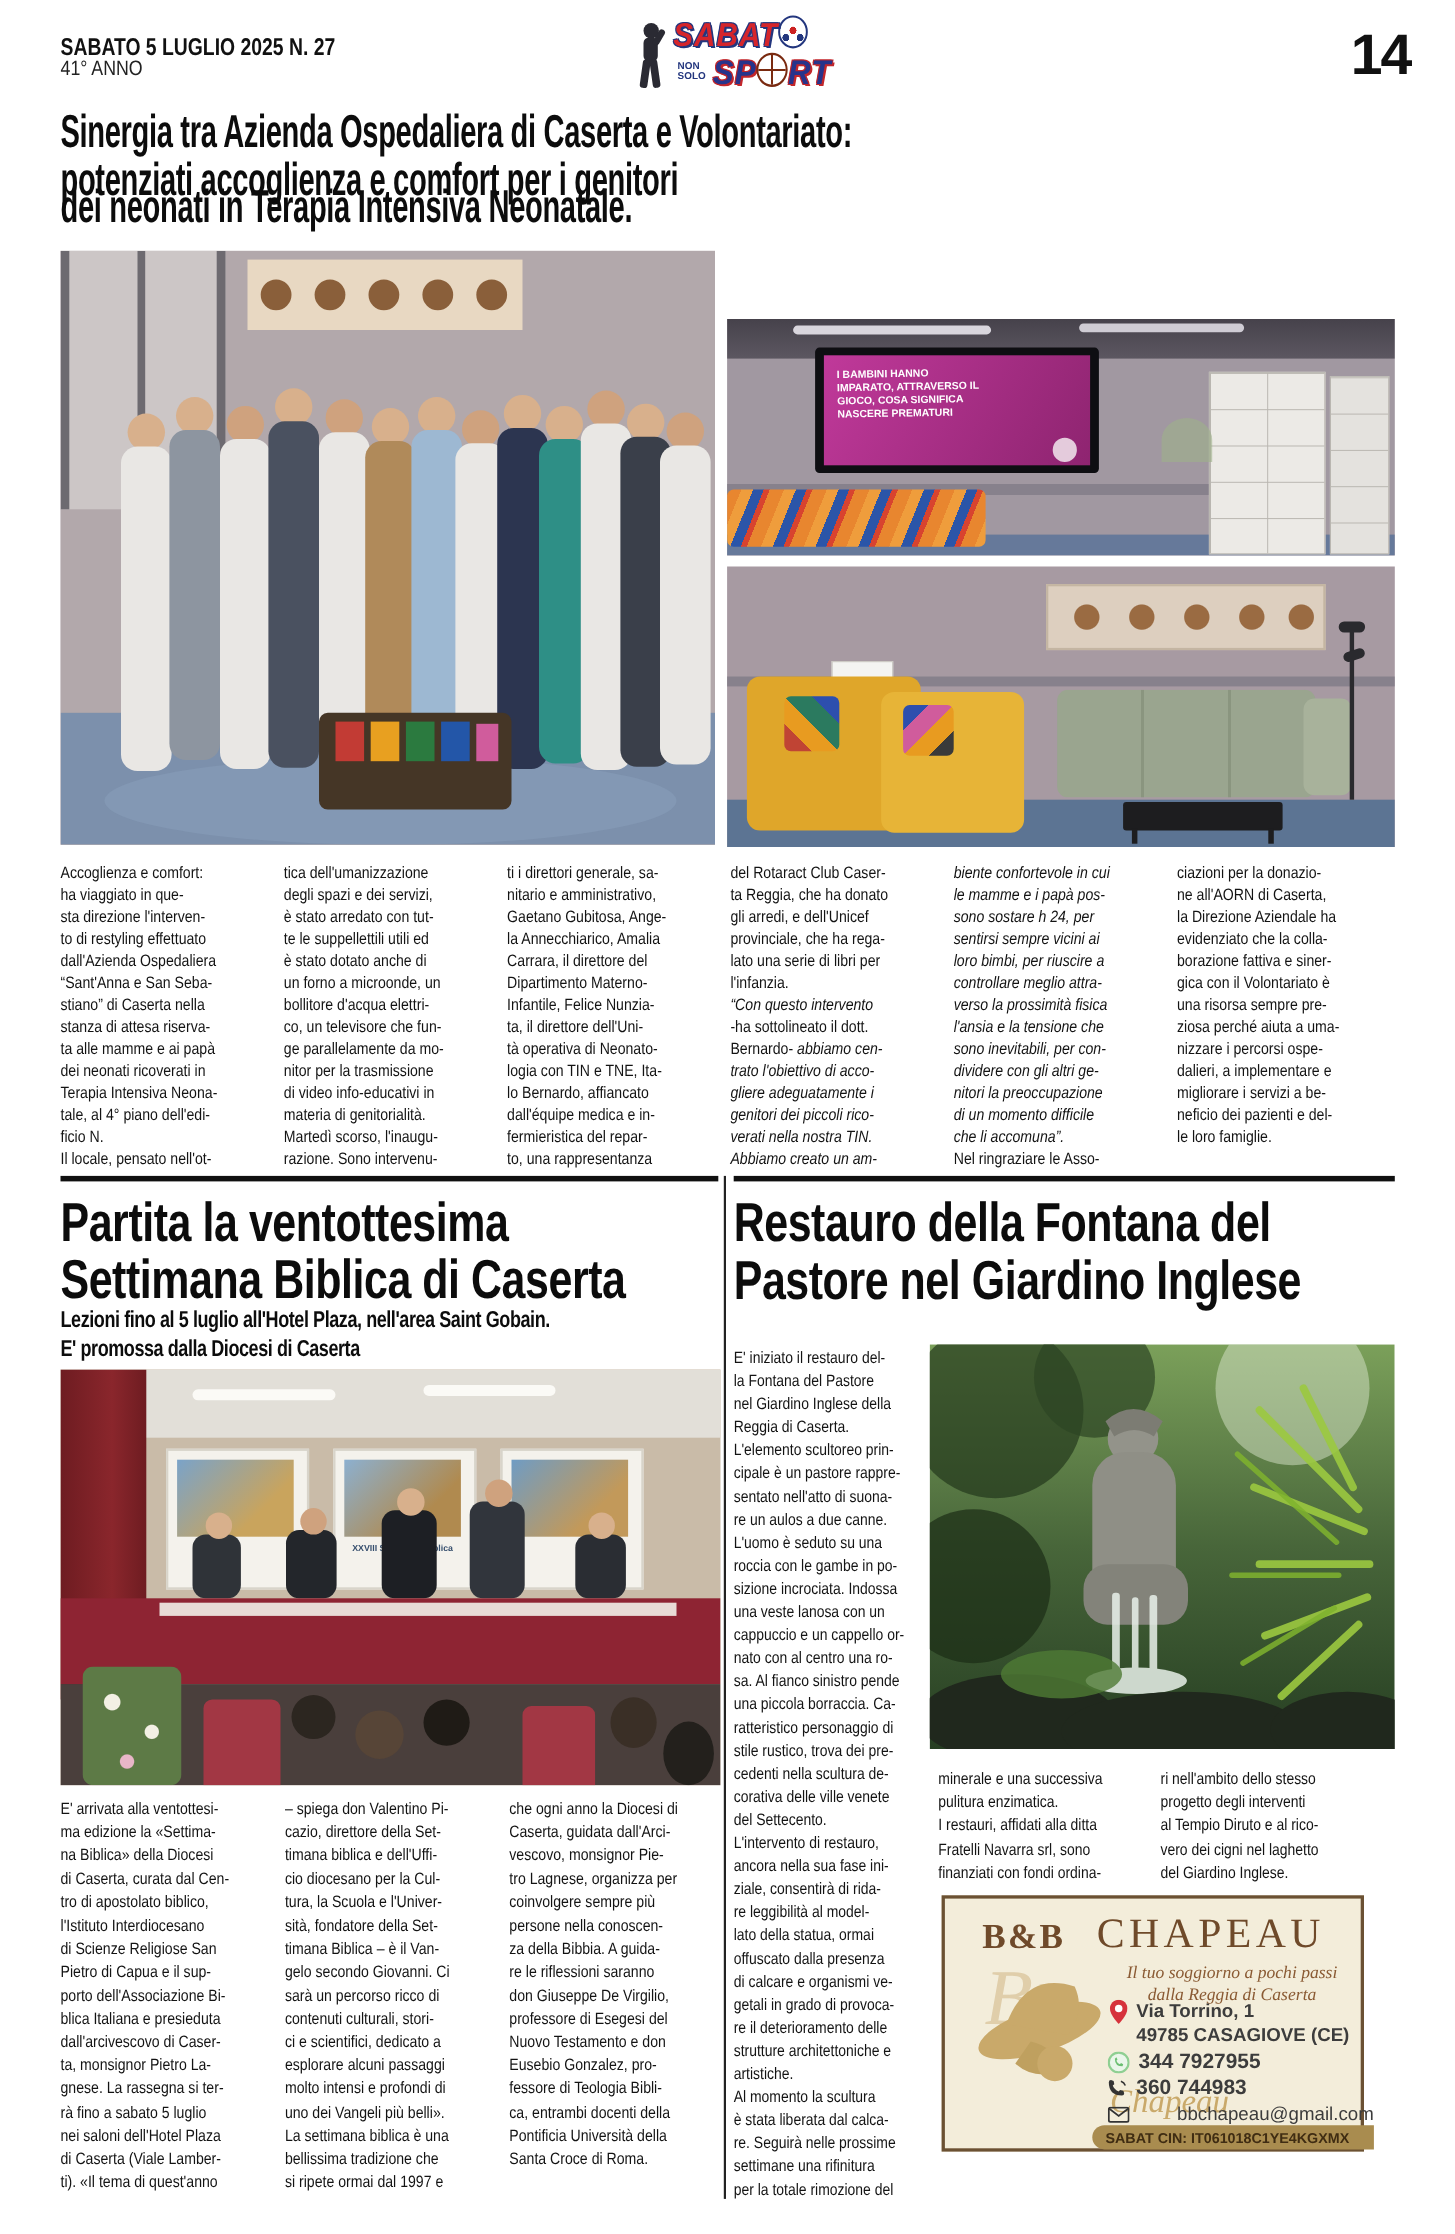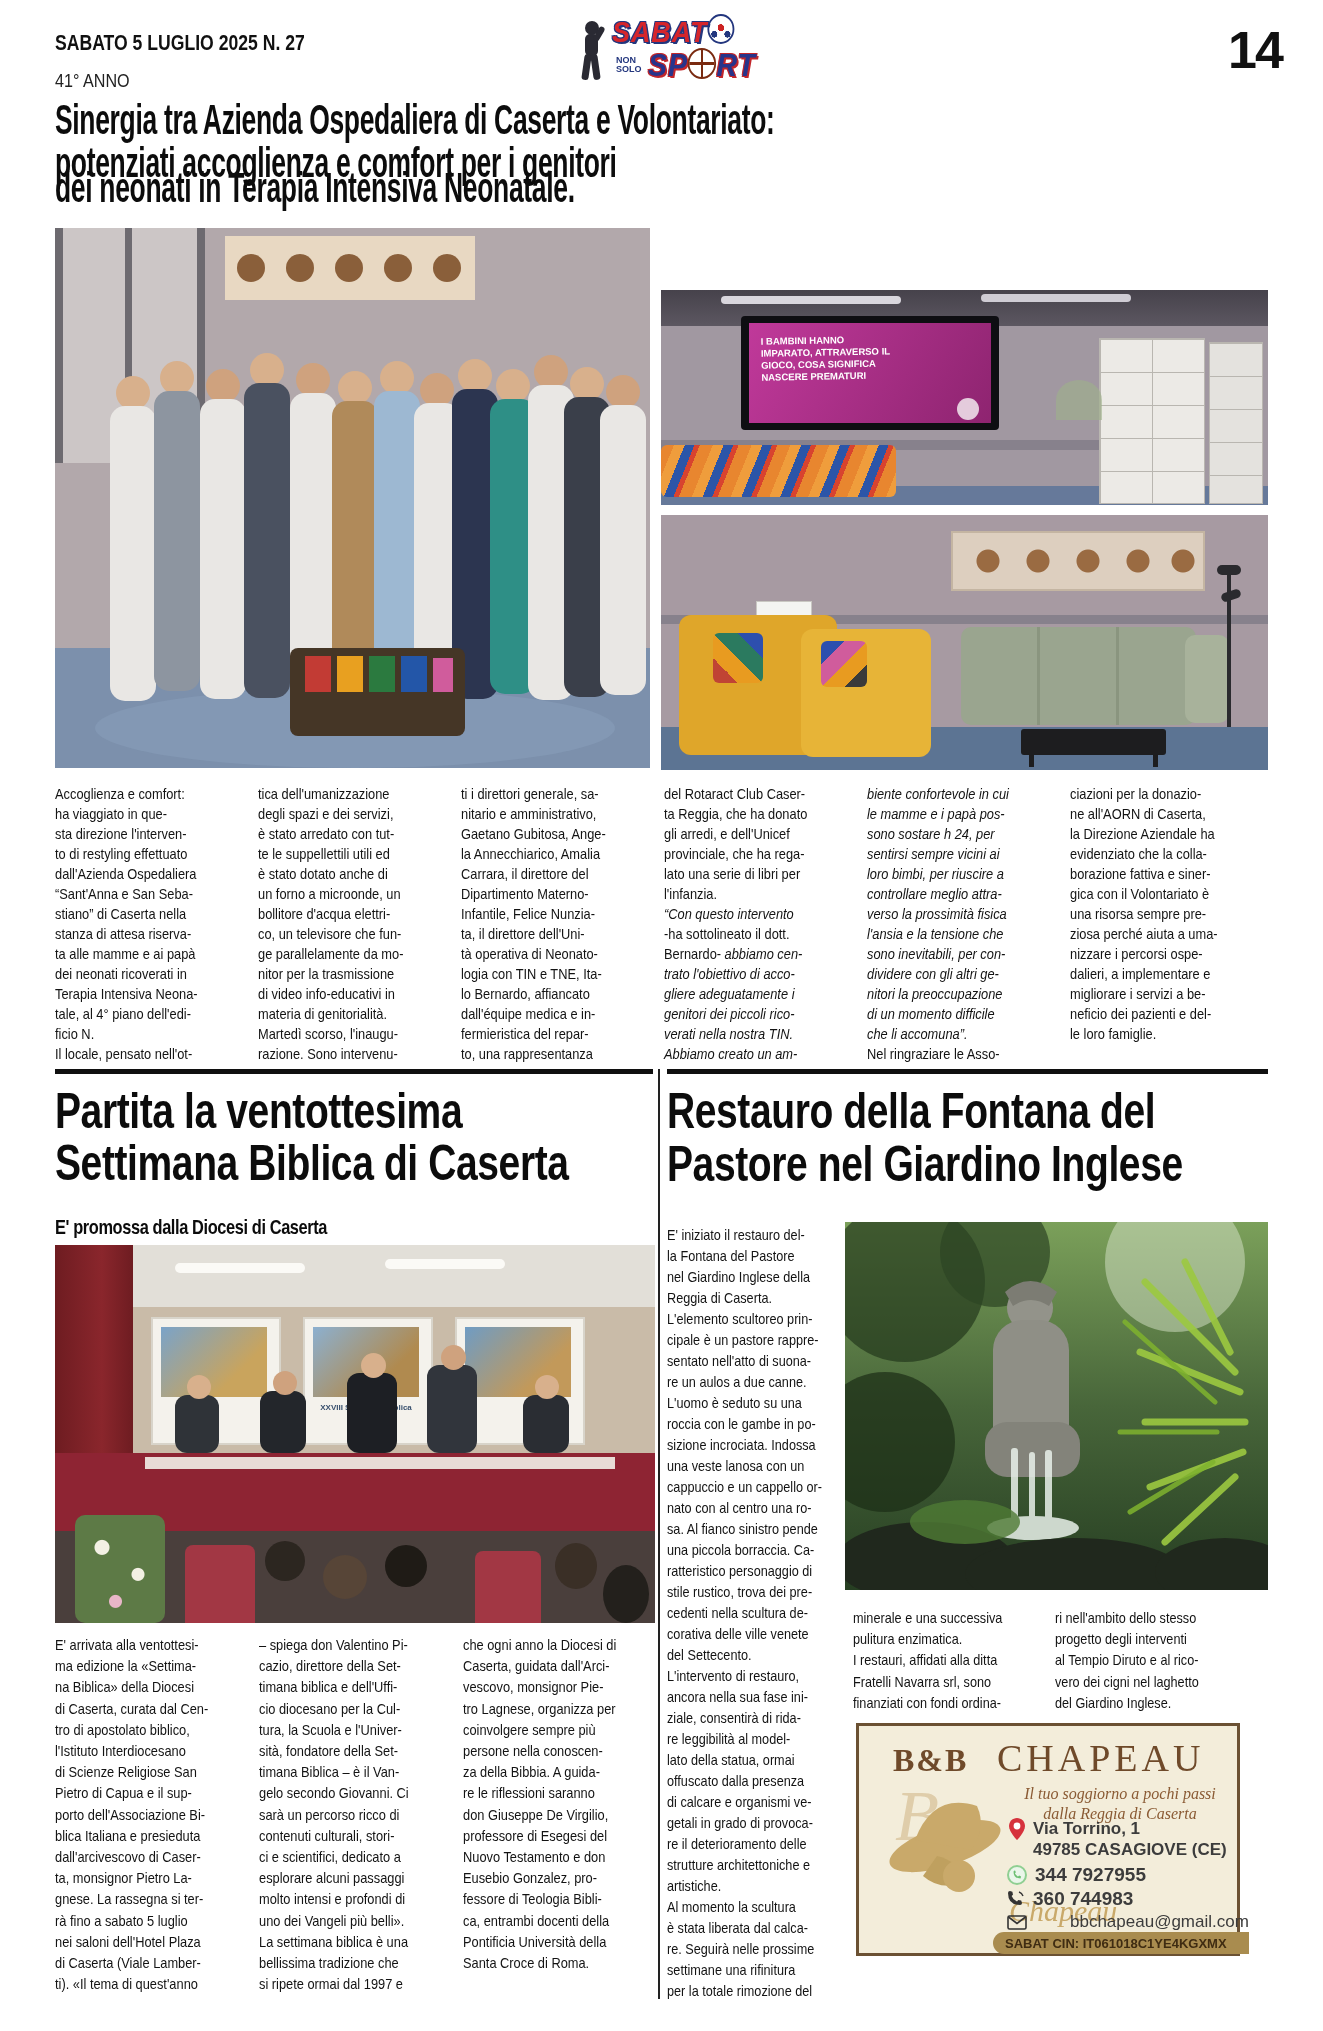--- a/index.html
+++ b/index.html
@@ -21,21 +21,21 @@
            padding-left:12px;color:#3f2c12;font-weight:bold;}
 </style>
 </head>
 <body>
 
 <div class="page">
 
   <div class="abs" style="left:55px;top:30px;font-weight:bold;font-size:22px;">
     <span class="sx" style="transform:scaleX(.8);">SABATO 5 LUGLIO 2025 N. 27</span>
   </div>
-  <div class="abs" style="left:55px;top:70px;font-size:19px;color:#222;">
+  <div class="abs" style="left:55px;top:52px;font-size:19px;color:#222;">
     <span class="sx" style="transform:scaleX(.85);">41° ANNO</span>
   </div>
 
   <div class="abs" style="left:570px;top:12px;width:210px;height:80px;">
     <svg class="abs" style="left:0;top:6px;" width="40" height="70" viewBox="0 0 40 70">
       <circle cx="22" cy="10" r="7" fill="#2a2a33"></circle>
       <rect x="15" y="16" width="13" height="22" rx="5" fill="#2a2a33"></rect>
       <rect x="26" y="8" width="6" height="16" rx="3" fill="#2a2a33" transform="rotate(30 29 16)"></rect>
       <rect x="13" y="36" width="7" height="26" rx="3" fill="#2a2a33" transform="rotate(8 16 49)"></rect>
       <rect x="22" y="36" width="7" height="26" rx="3" fill="#2a2a33" transform="rotate(-8 25 49)"></rect>
@@ -278,20 +278,22 @@
 le loro famiglie.</div>
 
   <div class="rule" style="left:55px;top:1069px;width:598px;height:5px;"></div>
   <div class="rule" style="left:667px;top:1069px;width:601px;height:5px;"></div>
   <div class="rule" style="left:658px;top:1069px;width:2px;height:930px;background:#222;"></div>
 
   <div class="hl" style="left:55px;top:1082px;font-size:50px;">
     <span class="sx" style="transform:scaleX(.78);">Partita la ventottesima</span></div>
   <div class="hl" style="left:55px;top:1134px;font-size:50px;">
     <span class="sx" style="transform:scaleX(.78);">Settimana Biblica di Caserta</span></div>
+  <div class="hl" style="left:55px;top:1188px;font-size:21px;font-weight:bold;">
+    <span class="sx" style="transform:scaleX(.78);">Lezioni fino al 5 luglio all'Hotel Plaza, nell'area Saint Gobain.</span></div>
   <div class="hl" style="left:55px;top:1215px;font-size:21px;font-weight:bold;">
     <span class="sx" style="transform:scaleX(.78);">E' promossa dalla Diocesi di Caserta</span></div>
 
   <div class="photo" style="left:55px;top:1245px;width:600px;height:378px;background:#c9bba8;">
     <div class="ph" style="left:0;top:0;width:600px;height:62px;background:#e2dfd8;"></div>
     <div class="ph" style="left:120px;top:18px;width:130px;height:10px;background:#fbfaf6;border-radius:5px;"></div>
     <div class="ph" style="left:330px;top:14px;width:120px;height:10px;background:#fbfaf6;border-radius:5px;"></div>
     <div class="ph" style="left:0;top:0;width:78px;height:300px;background:linear-gradient(90deg,#6e1c21,#8a262c 60%,#6e1c21);"></div>
     <div class="ph" style="left:96px;top:72px;width:126px;height:124px;background:#f4f2ec;border:2px solid #d8d4ca;">
       <div class="ph" style="left:8px;top:8px;width:106px;height:70px;background:linear-gradient(135deg,#7aa3c9,#c9a45d 70%);"></div>

